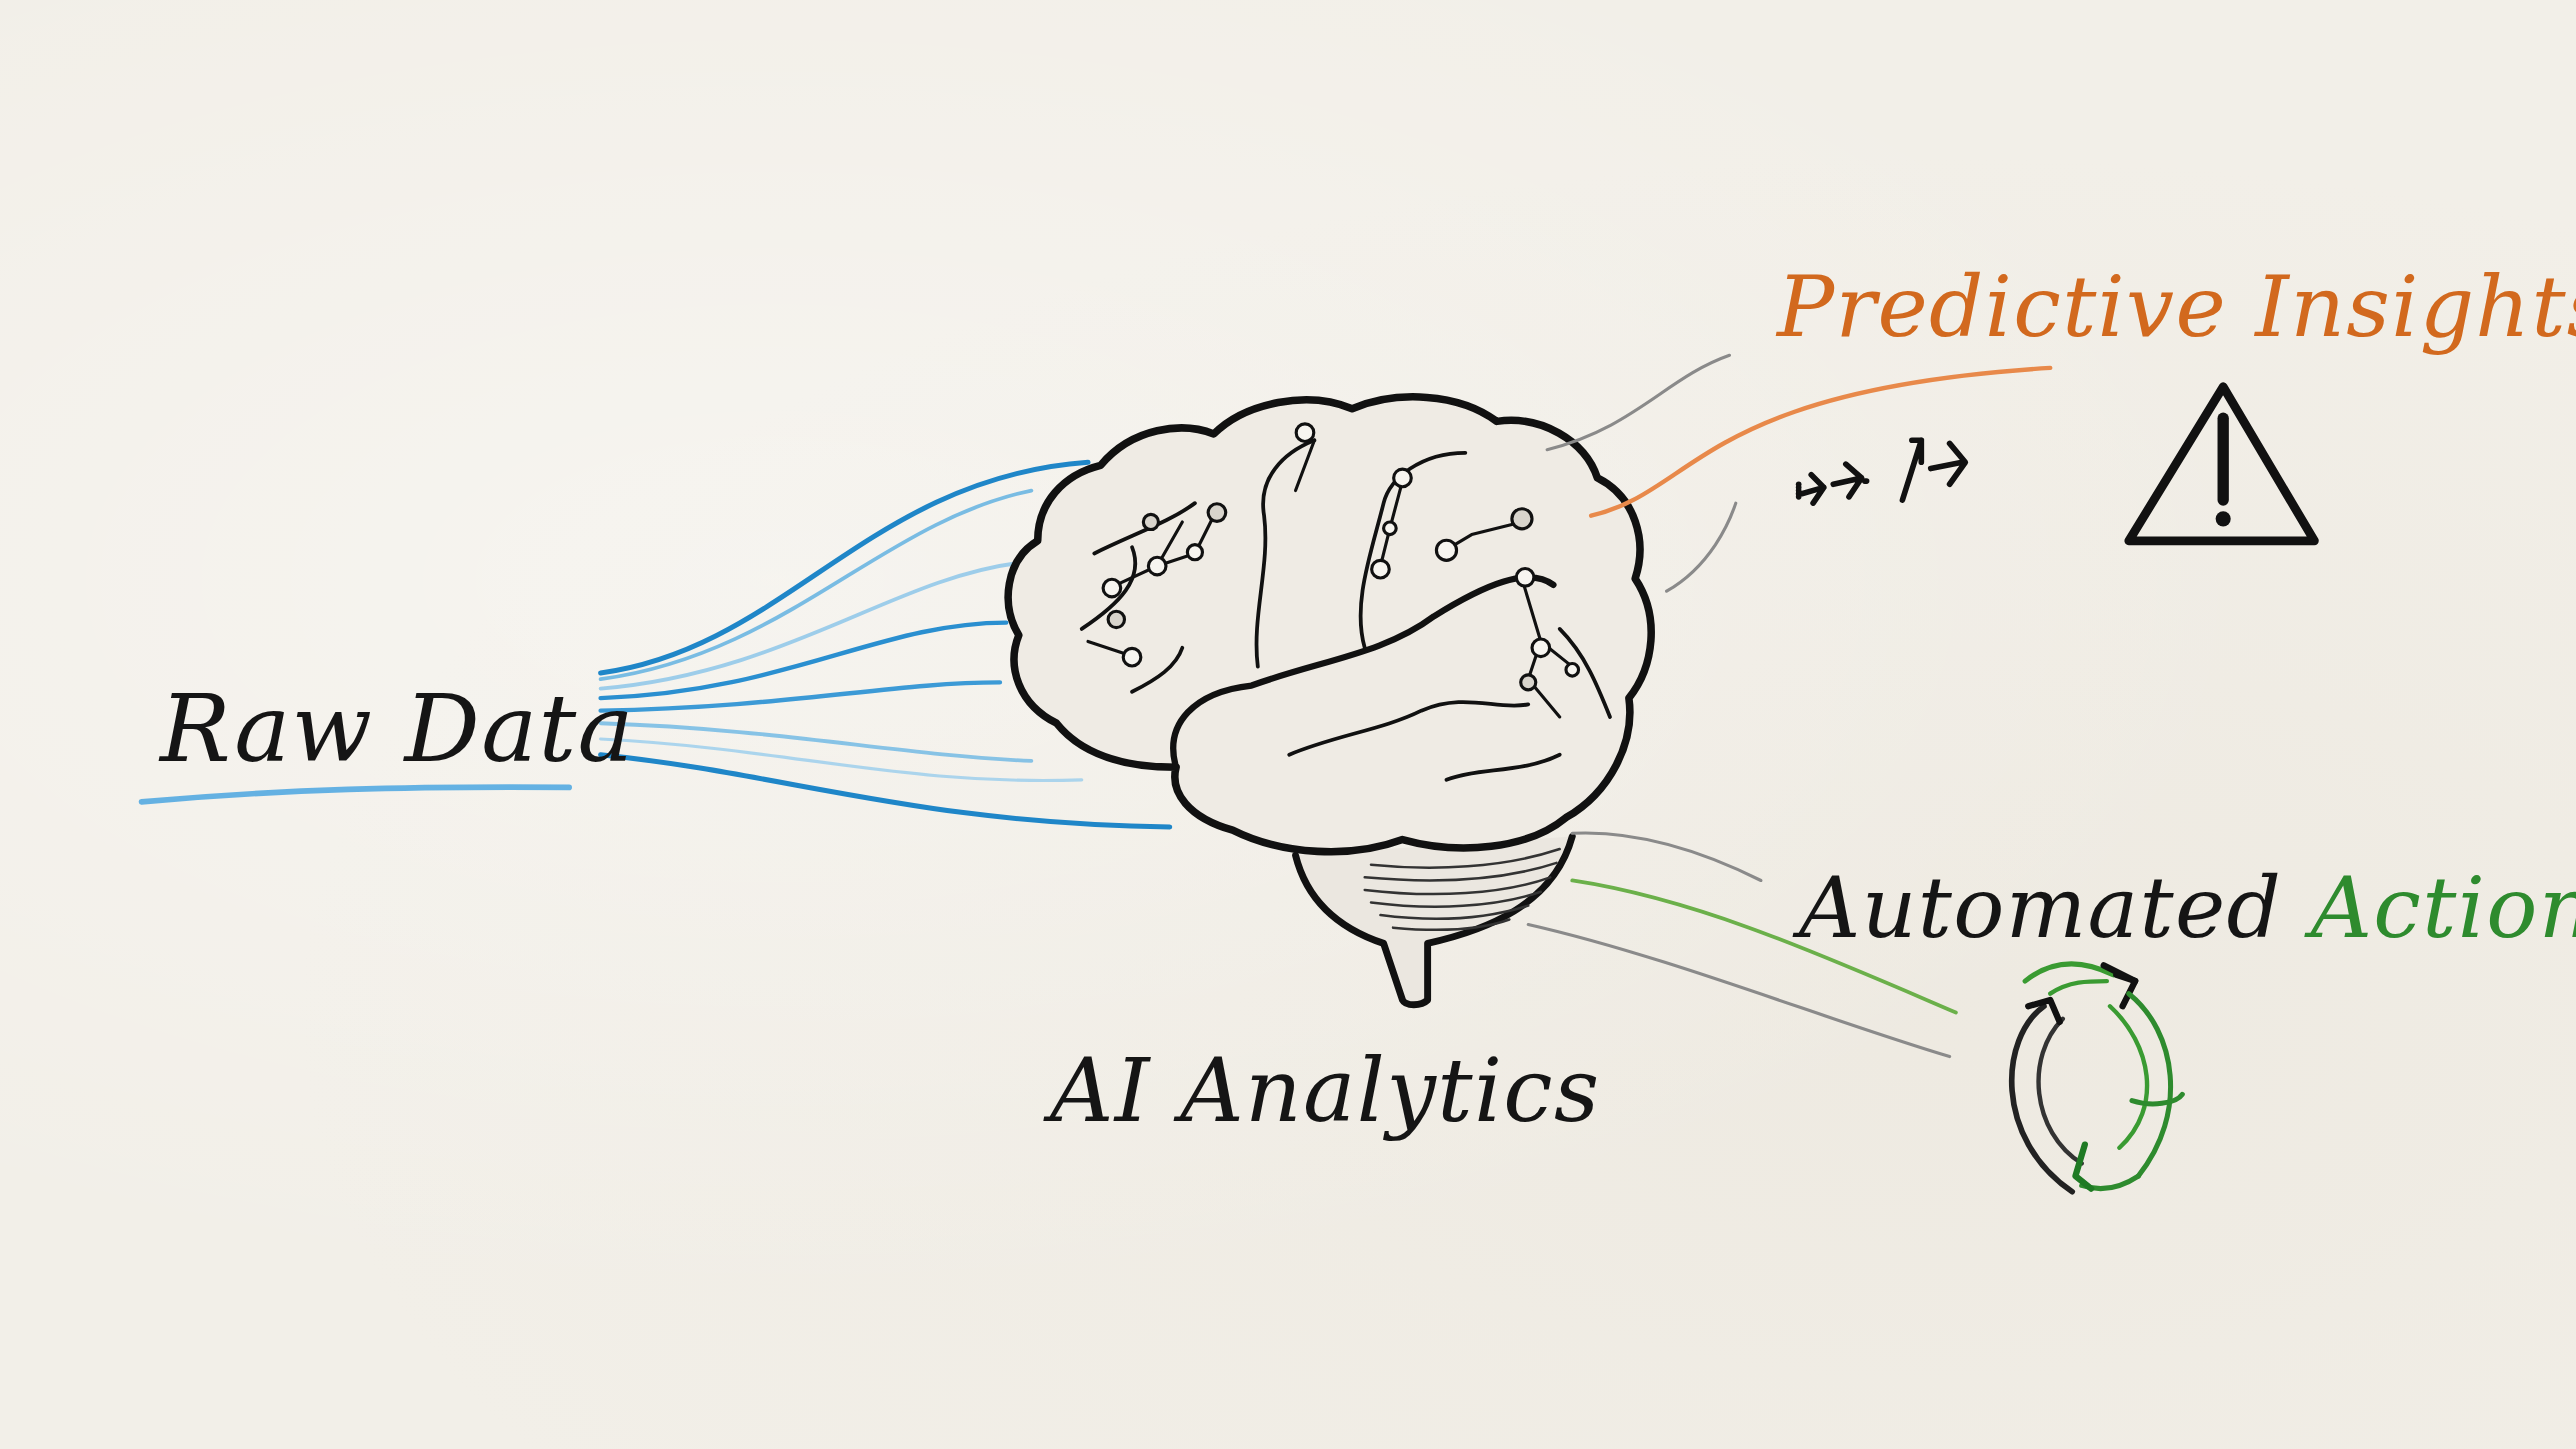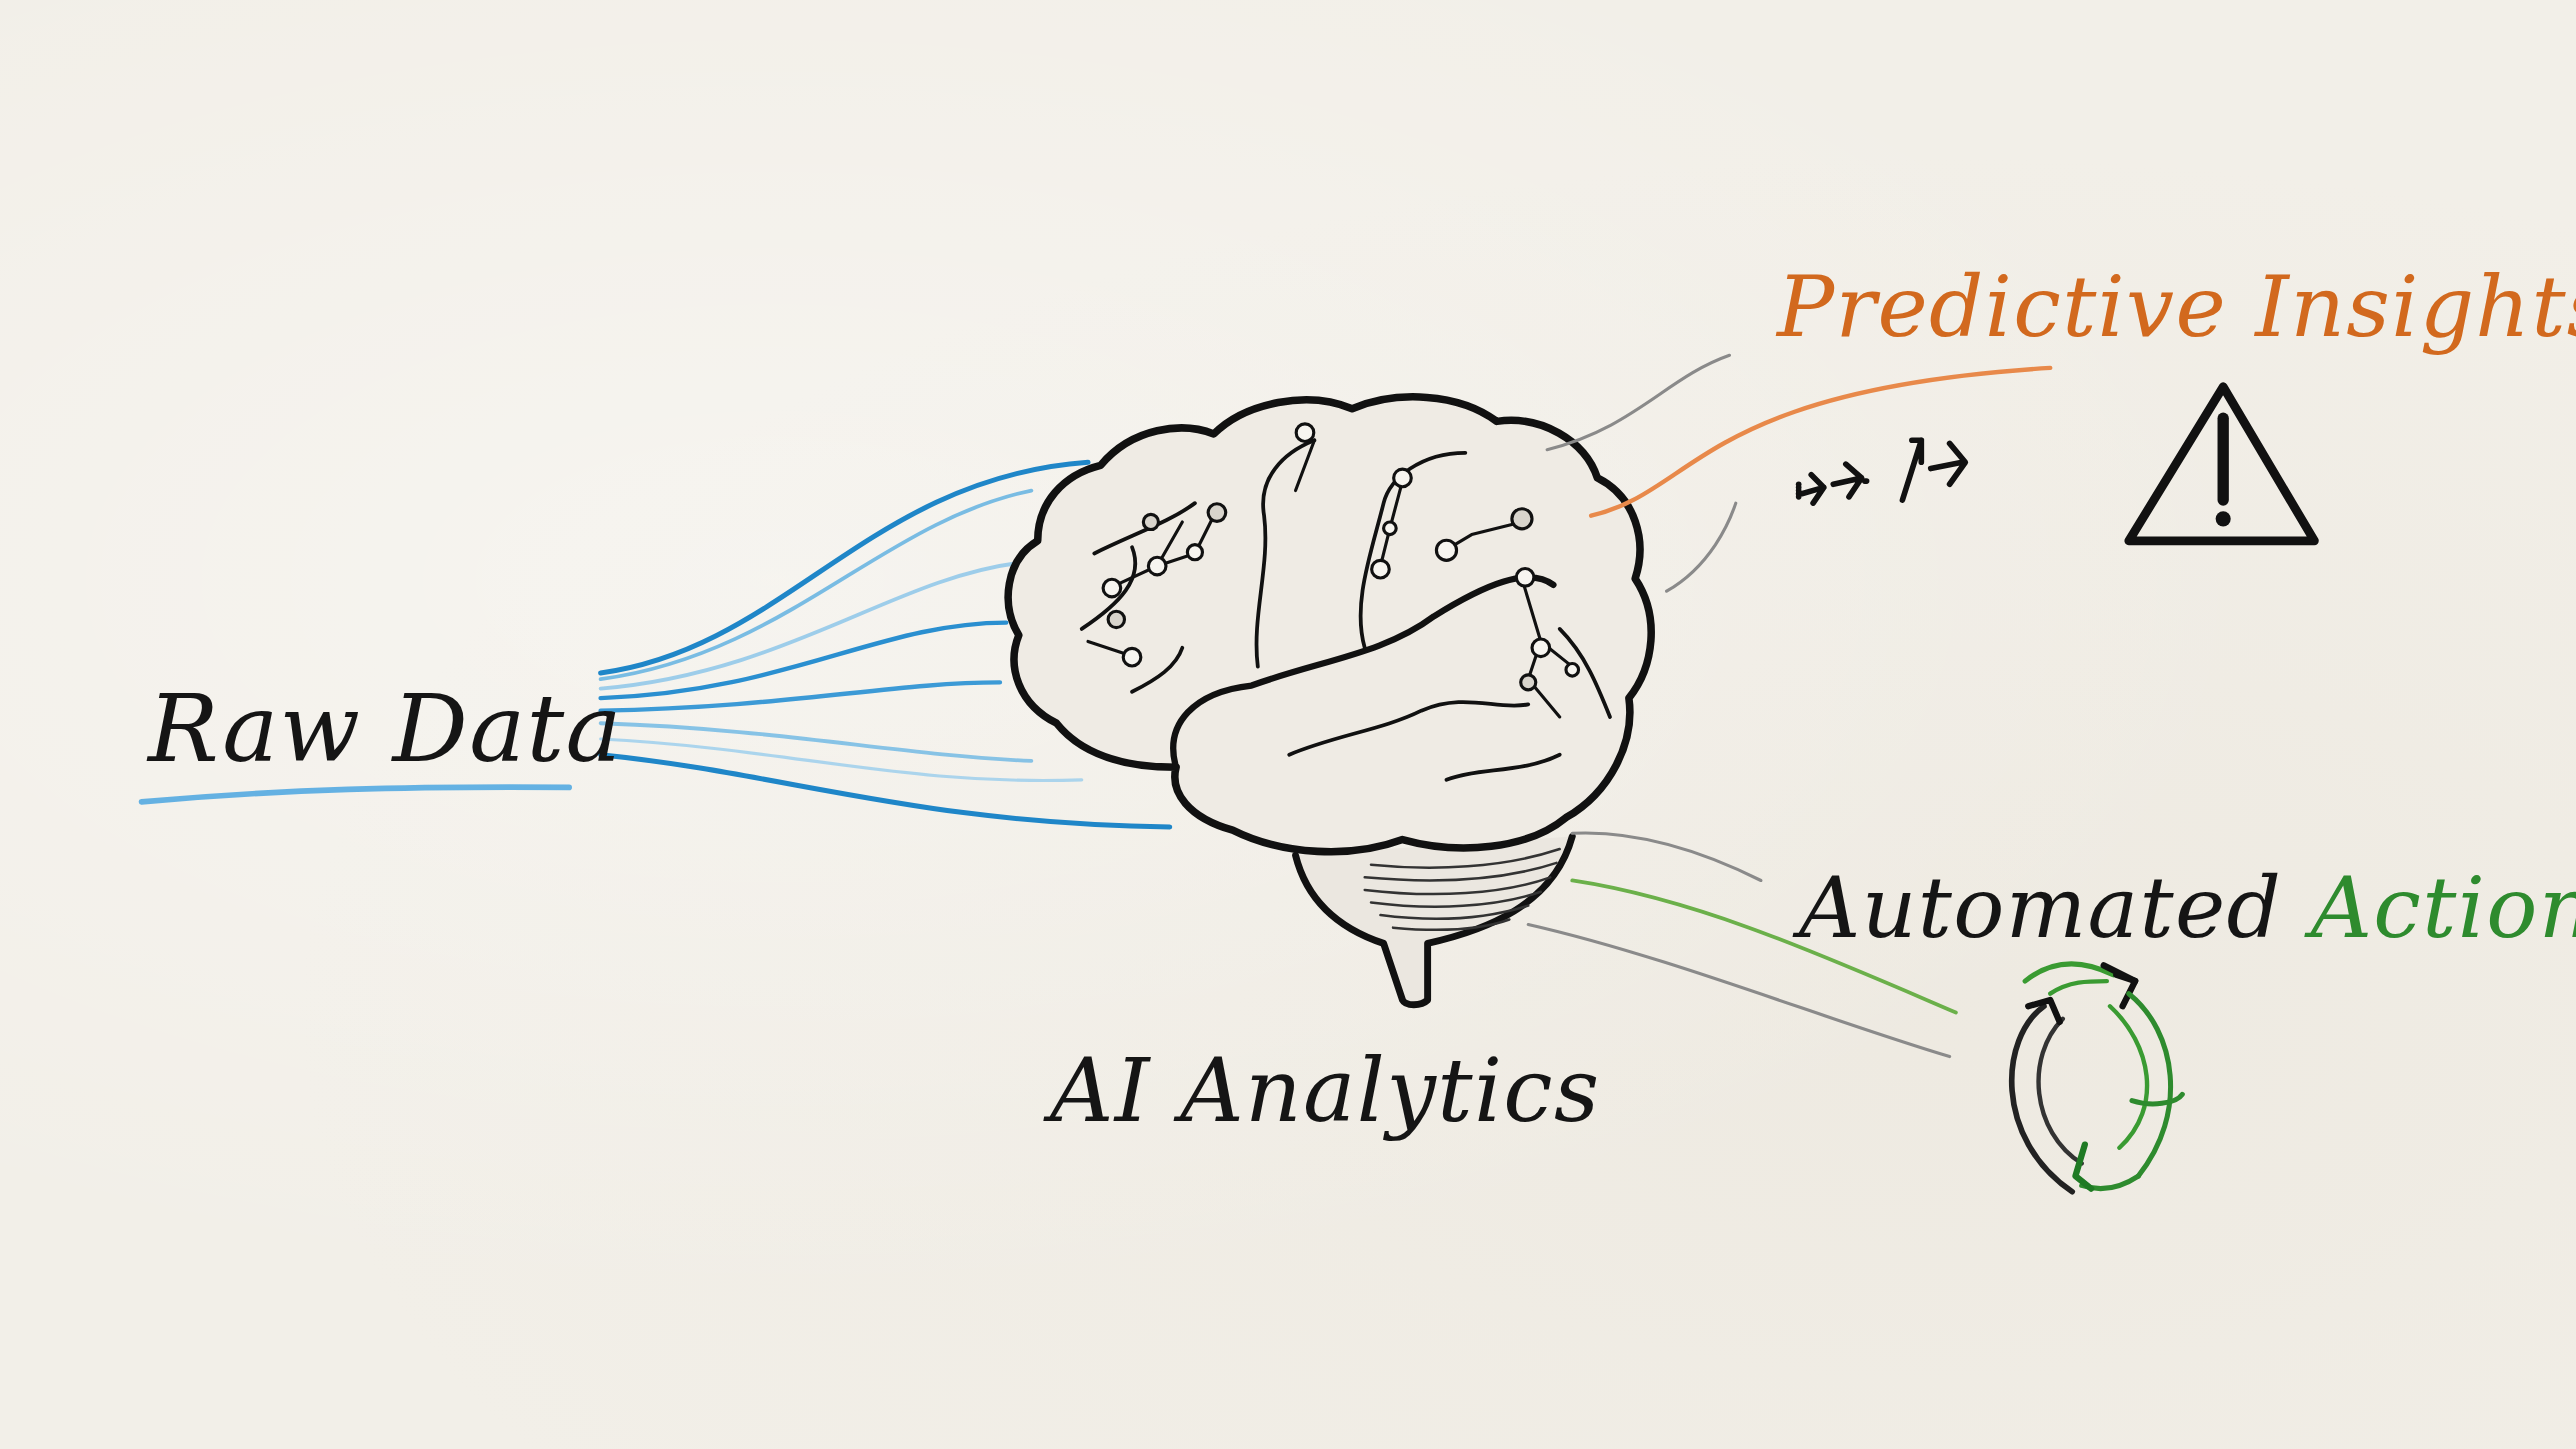--- a/index.html
+++ b/index.html
@@ -26,21 +26,21 @@
     }
     .label {
       position: absolute;
       font-family: "DejaVu Serif", serif;
       font-style: italic;
       white-space: nowrap;
       line-height: 1;
       letter-spacing: 1.3px;
     }
     .raw-data {
-      left: 148px; top: 682px;
+      left: 160px; top: 682px;
       font-size: 94px;
       color: #151515;
     }
     .ai-analytics {
       left: 1050px; top: 1047px;
       font-size: 88px;
       color: #151515;
     }
     .predictive {
       left: 1777px; top: 264px;

